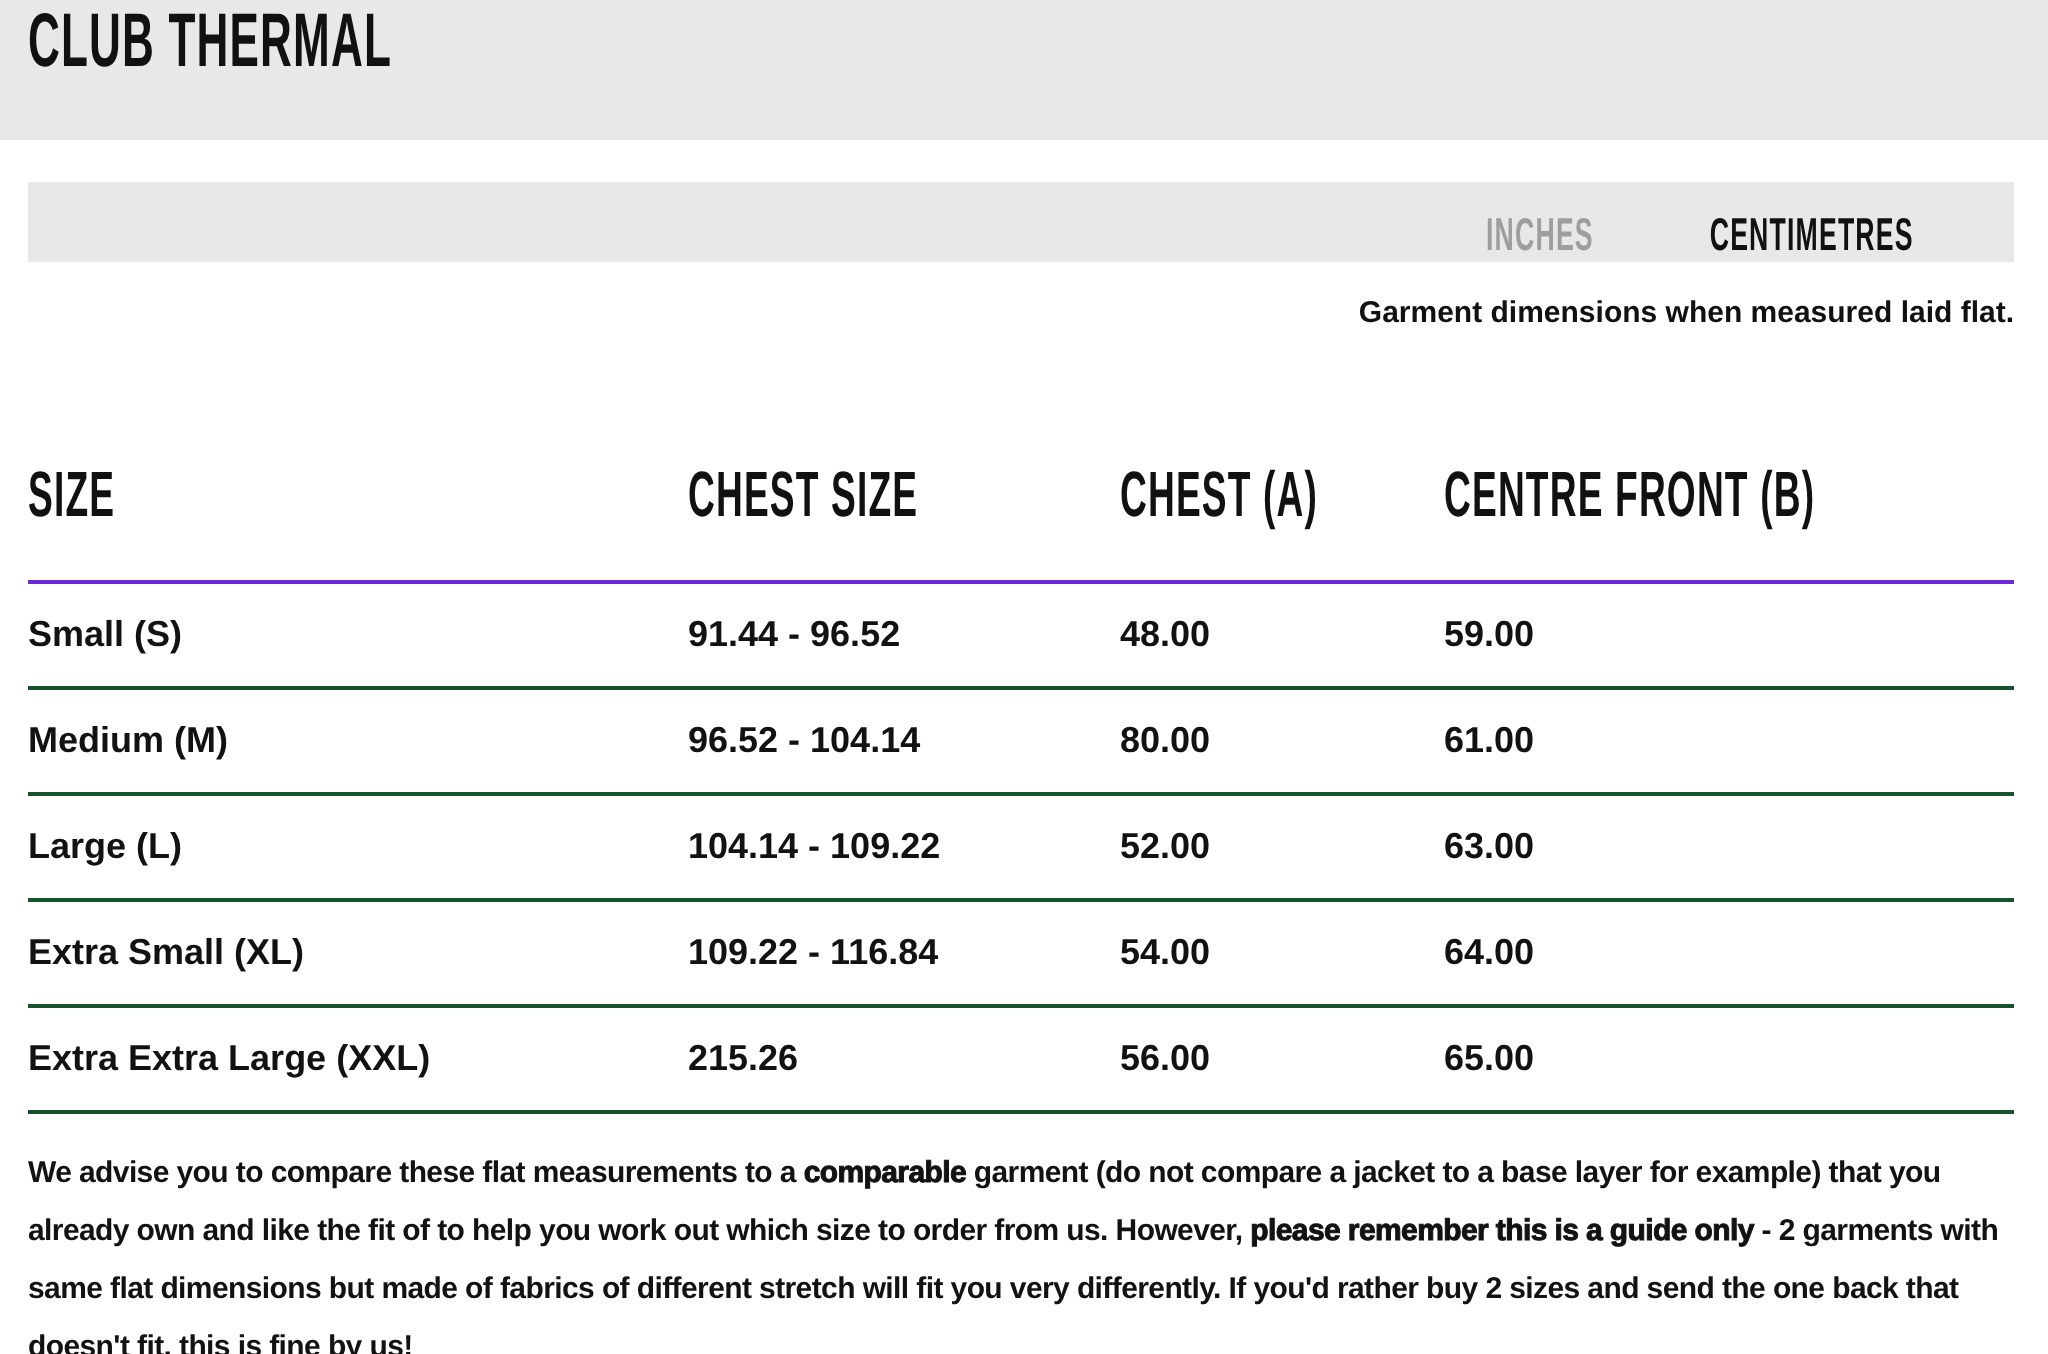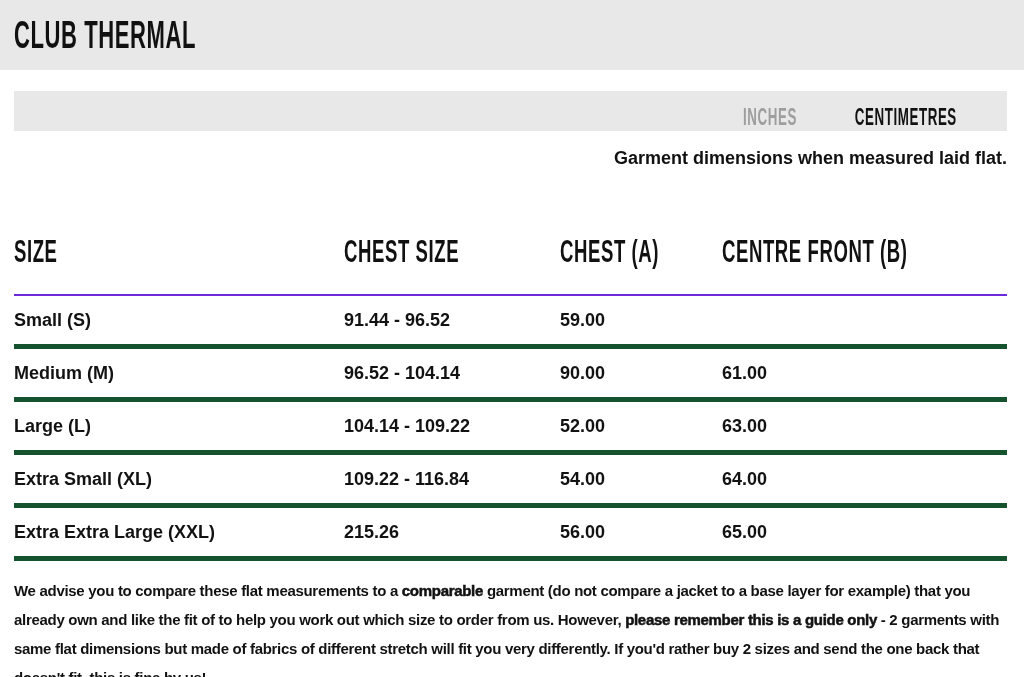--- a/index.html
+++ b/index.html
@@ -22,21 +22,20 @@
     transform:scaleX(0.58);
     transform-origin:left center;
   }
   .cond-r { transform-origin:right center; }
 
   
   .top-banner {
     height:70px;
     background:#e8e8e8;
     display:flex;
-    align-items:center;
     padding-left:14px;
   }
   .top-banner .title { font-size:38px; color:#111111; }
 
   
   .unit-toggle {
     margin:21px 17px 0 14px;
     height:40px;
     background:#e8e8e8;
     display:flex;
@@ -52,40 +51,40 @@
     margin-top:12px;
   }
   .unit-tab.inactive .cond { color:#9e9e9e; }
   .unit-tab.active   .cond { color:#111111; }
   .unit-tab + .unit-tab { margin-left:-16px; }
 
   
   .laid-flat {
     margin:17px 17px 0 14px;
     text-align:right;
-    font-size:18px;
+    font-size:15px;
     font-weight:700;
     color:#111111;
   }
 
   
   .size-table { margin:64px 17px 0 14px; }
   .t-head, .t-row {
     display:grid;
     grid-template-columns:330px 216px 162px 1fr;
     align-items:center;
   }
   .t-head {
     padding-bottom:24px;
     border-bottom:2px solid #6d28d9;
   }
   .t-head .cond { font-size:32px; color:#111111; }
   .t-row {
     height:53px;
-    border-bottom:5px solid #14532d;
+    border-bottom:2px solid #14532d;
     font-size:18px;
     font-weight:700;
     color:#121212;
   }
 
   
   .advice {
     margin:15px 17px 0 14px;
     font-size:15px;
     line-height:29px;
@@ -122,26 +121,27 @@
     <div class="t-head">
       <span class="cond">SIZE</span>
       <span class="cond">CHEST SIZE</span>
       <span class="cond">CHEST (A)</span>
       <span class="cond">CENTRE FRONT (B)</span>
     </div>
 
     <div class="t-row">
       <span>Small (S)</span>
       <span>91.44 - 96.52</span>
+      <span>48.00</span>
       <span>59.00</span>
     </div>
     <div class="t-row">
       <span>Medium (M)</span>
       <span>96.52 - 104.14</span>
-      <span>90.00</span>
+      <span>80.00</span>
       <span>61.00</span>
     </div>
     <div class="t-row">
       <span>Large (L)</span>
       <span>104.14 - 109.22</span>
       <span>52.00</span>
       <span>63.00</span>
     </div>
     <div class="t-row">
       <span>Extra Small (XL)</span>

